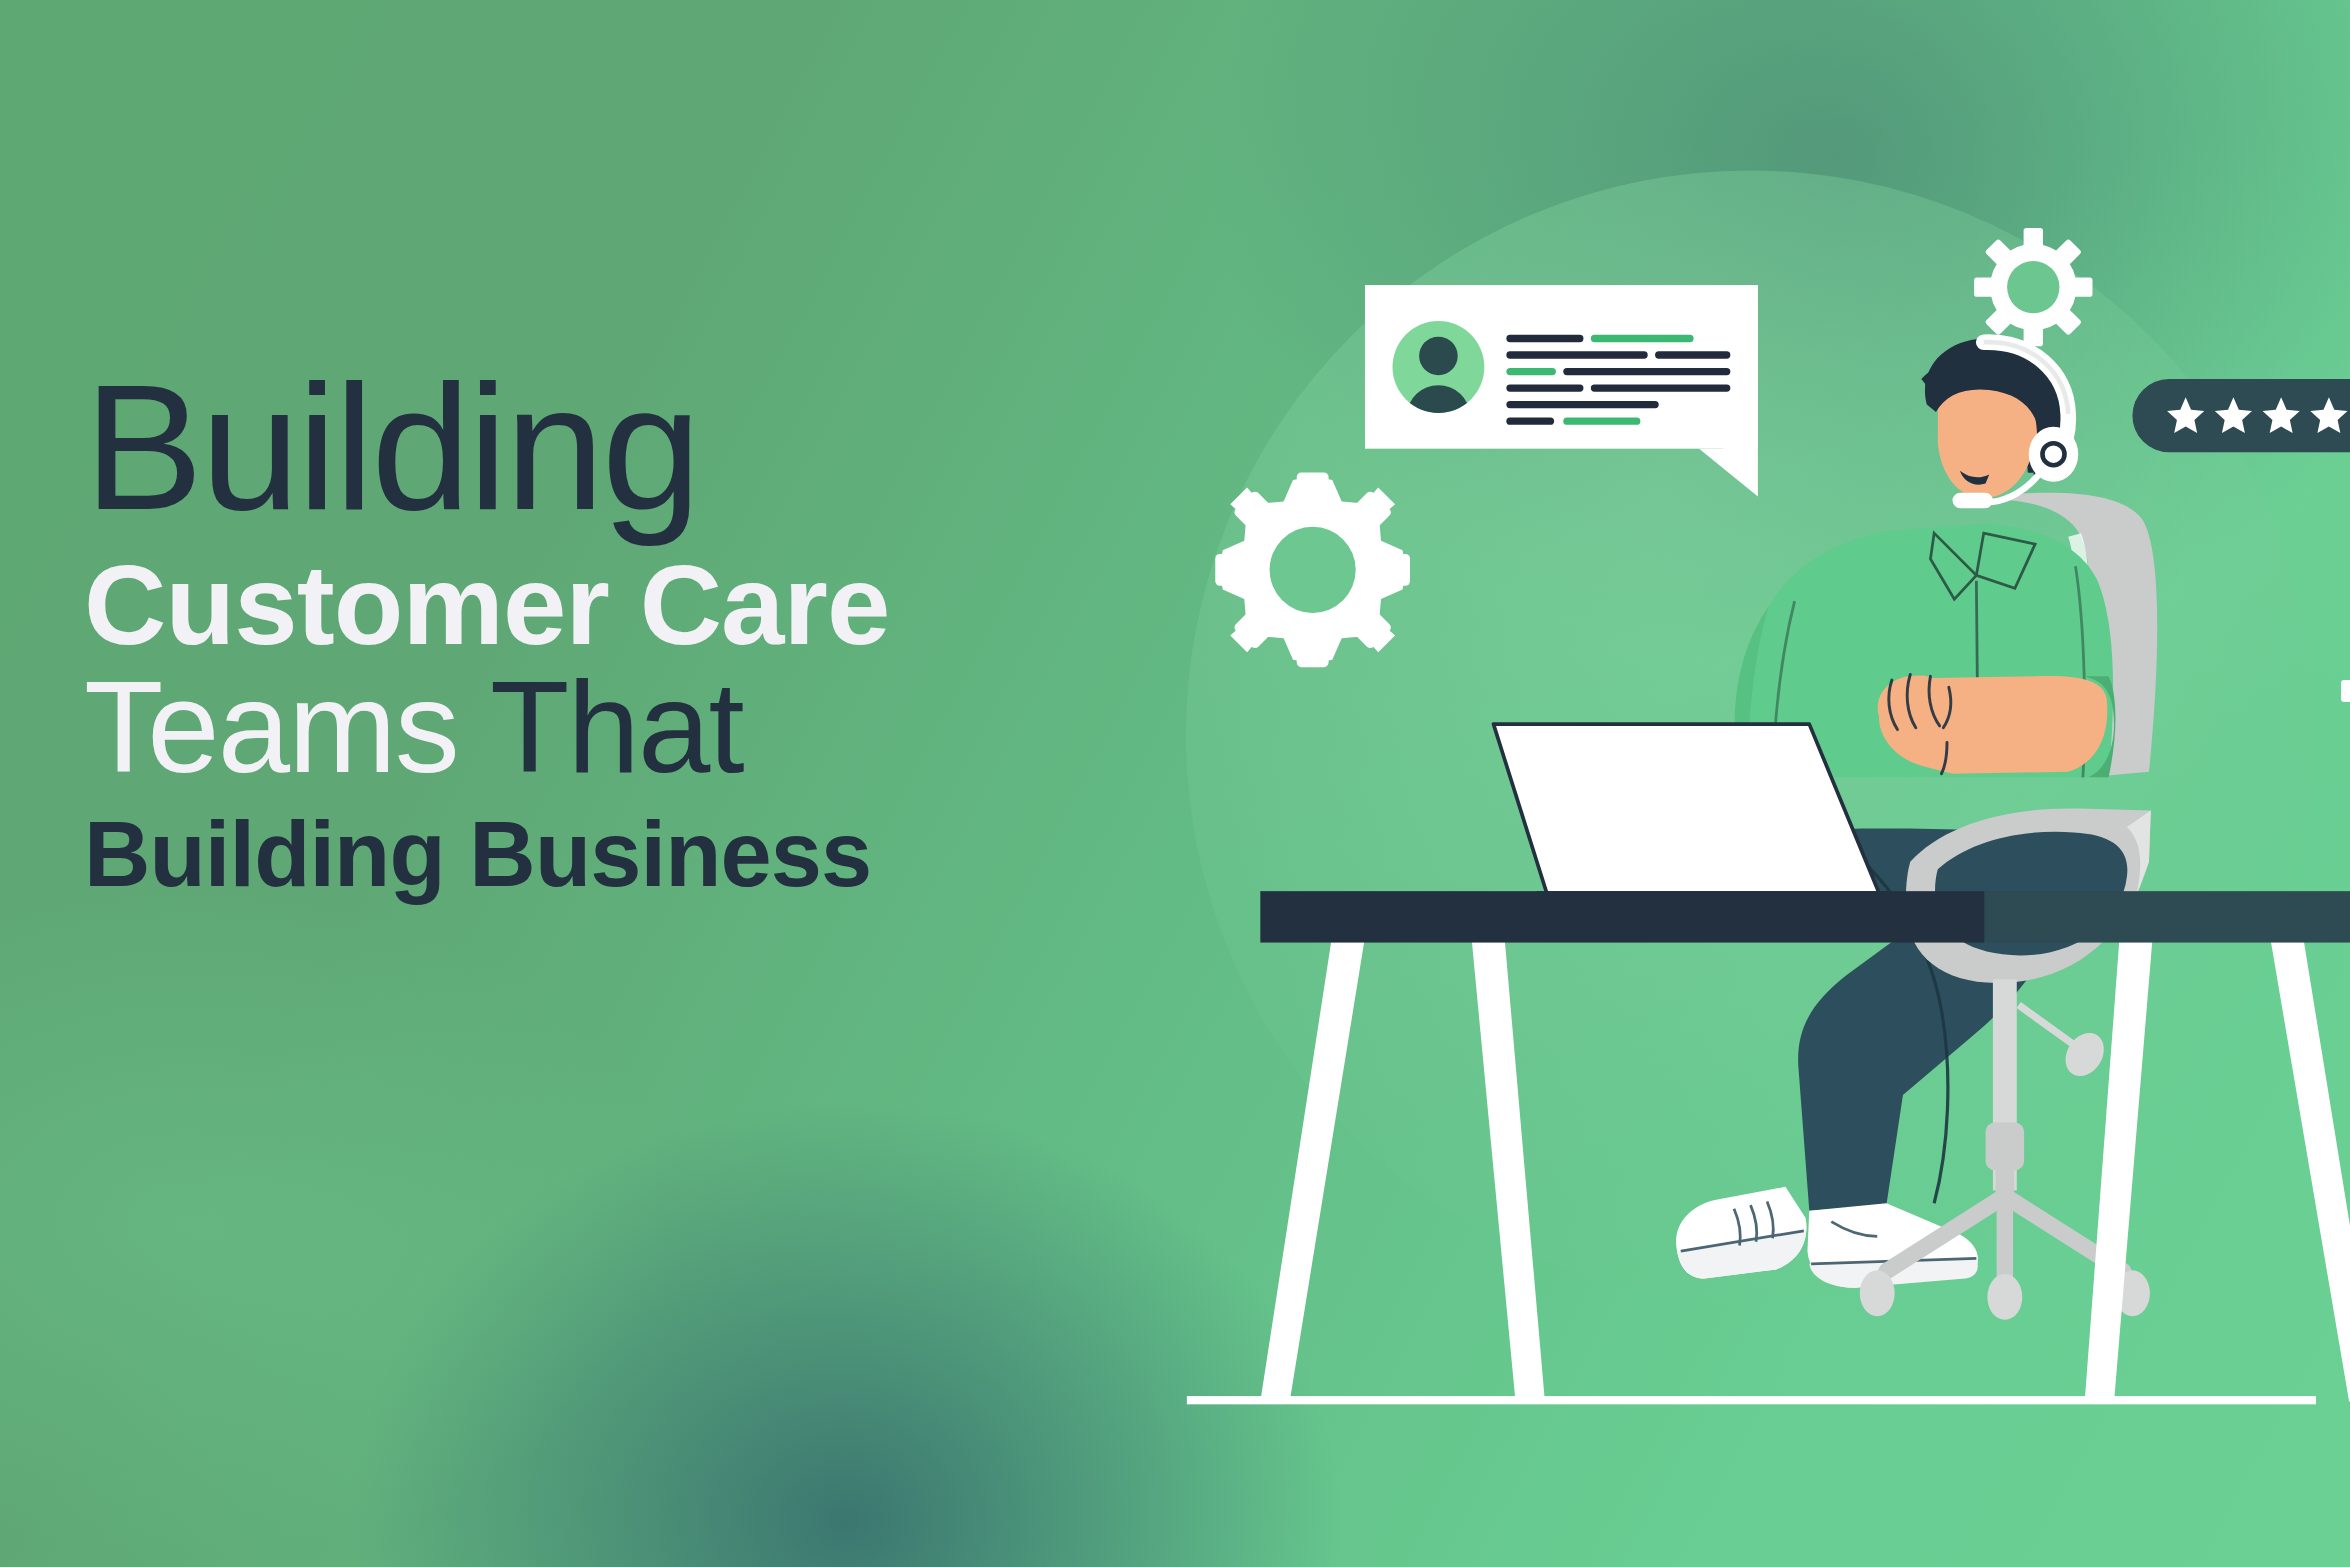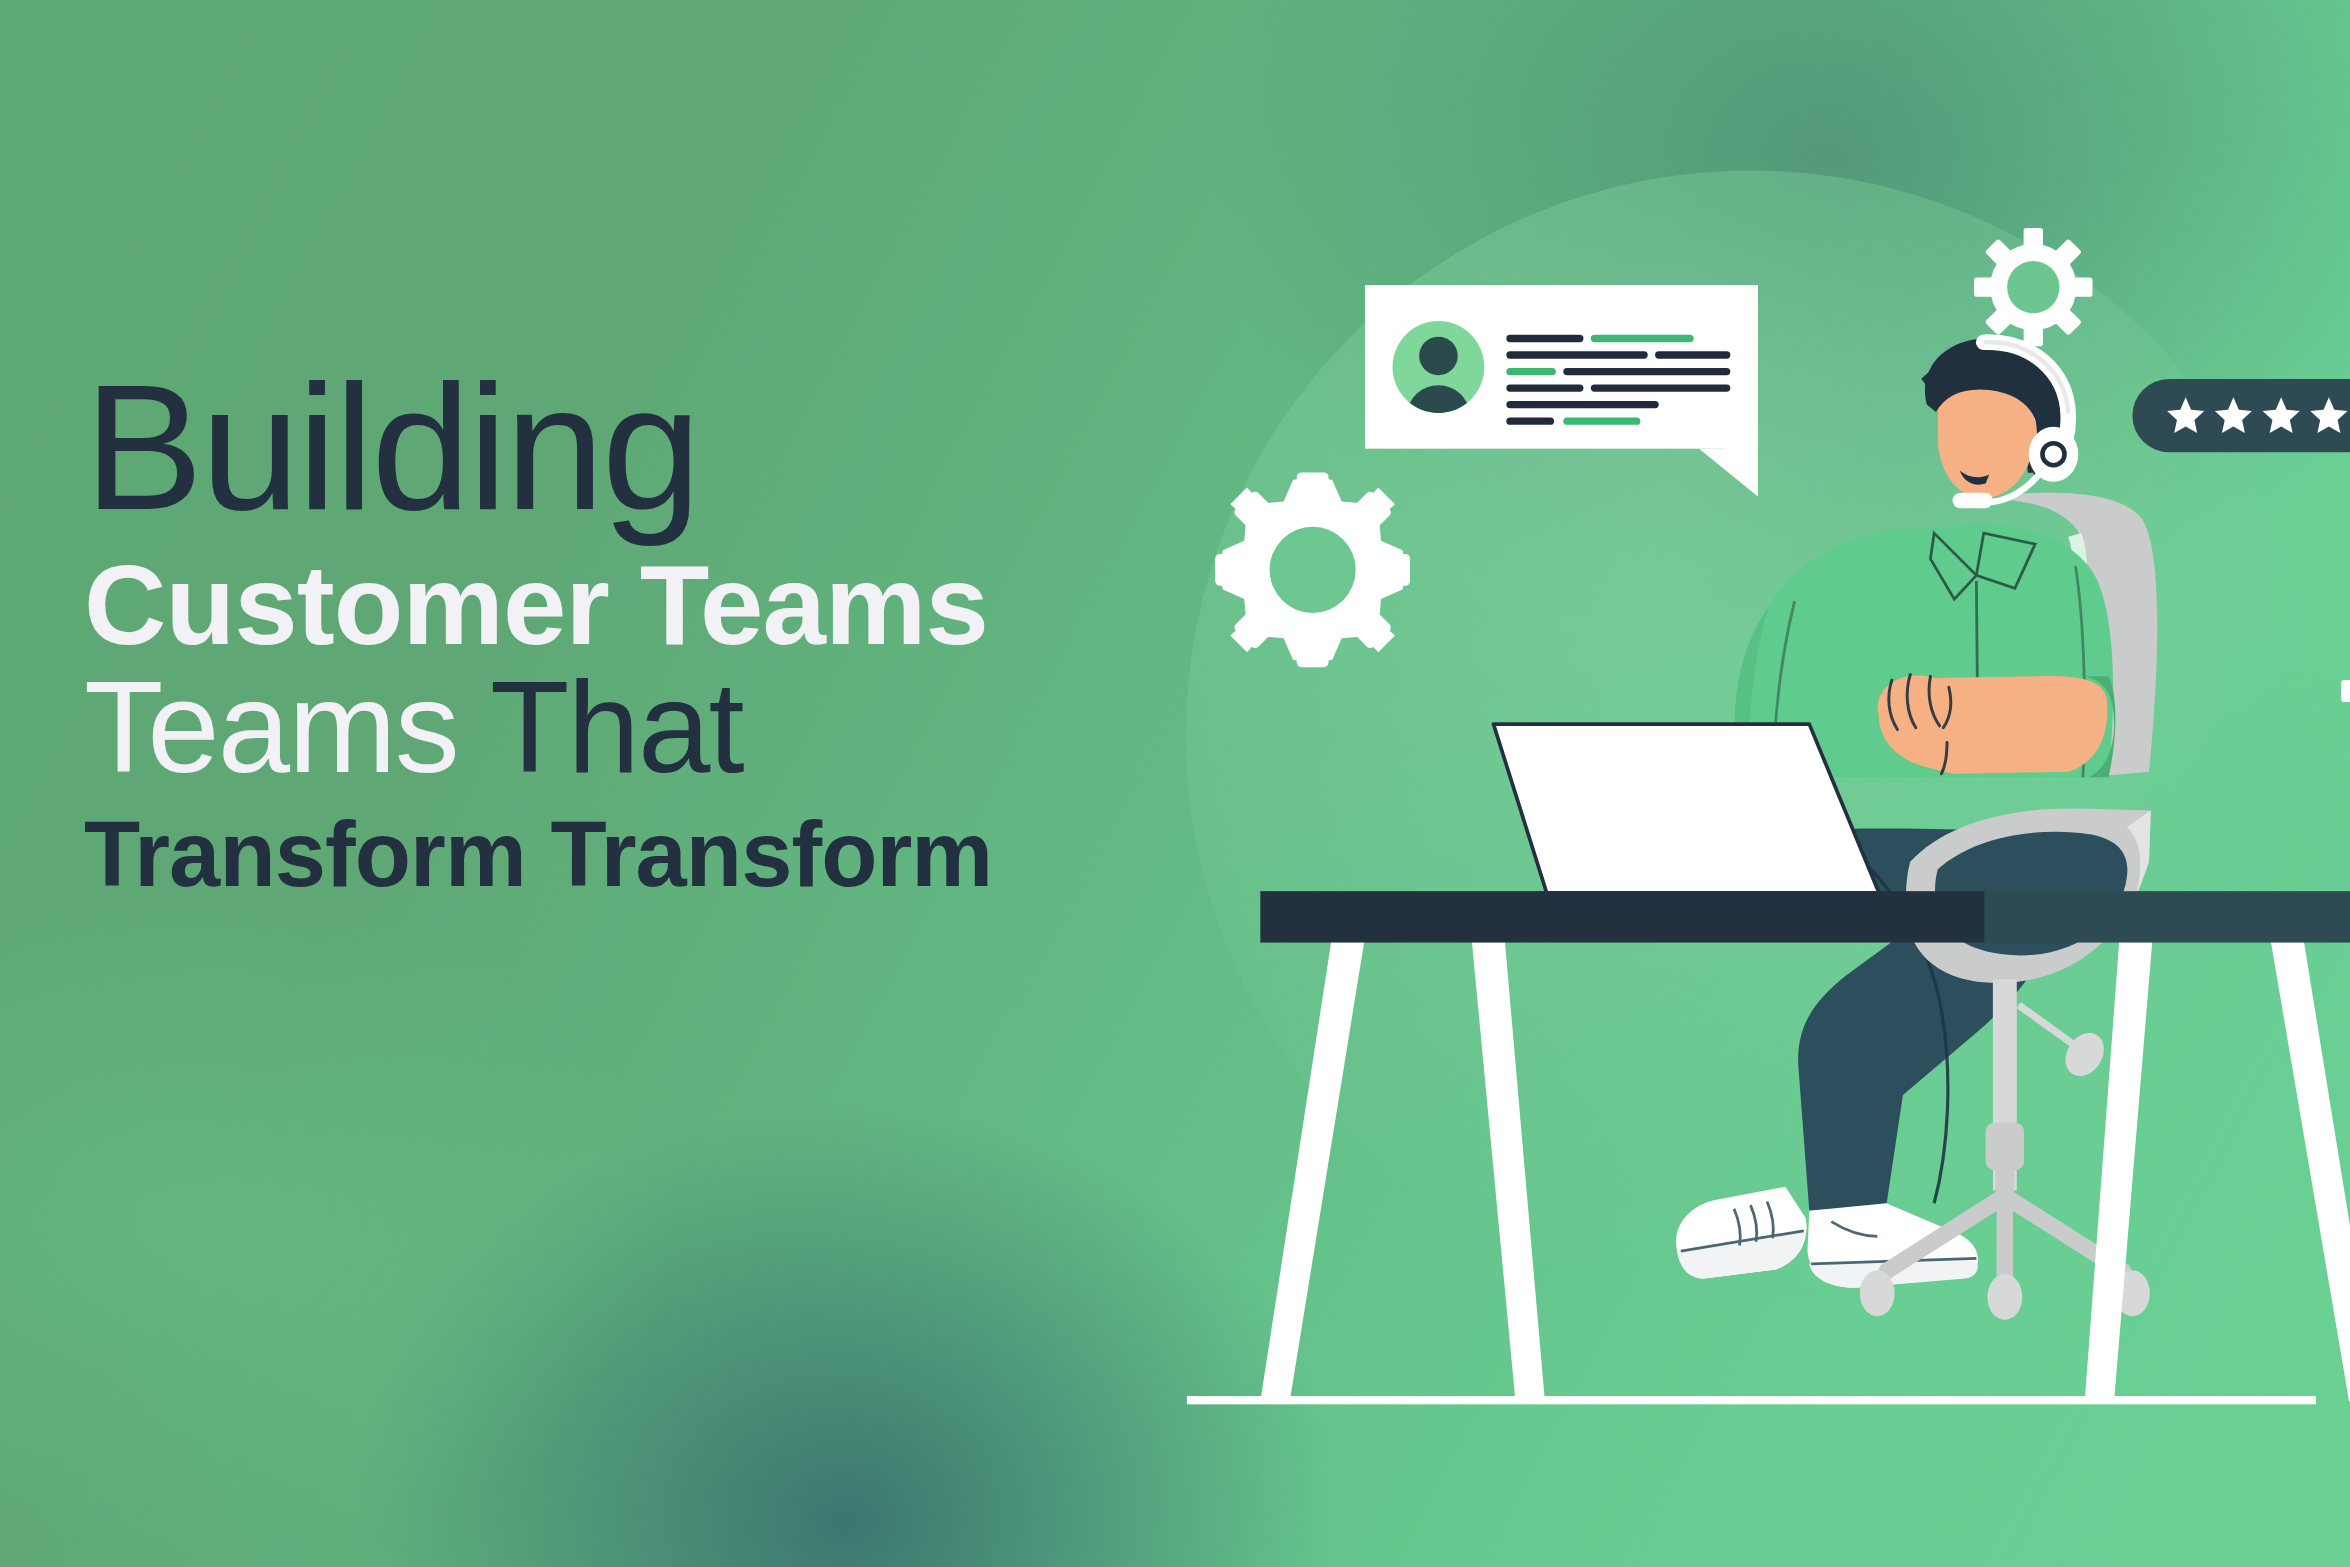--- a/index.html
+++ b/index.html
@@ -47,23 +47,23 @@
 </head>
 <body>
 
 <div id="stage">
 
   <div class="bg-base"></div>
   <div class="bg-sheen"></div>
 
   <div class="headline">
     <span class="hl-line l1">Building</span>
-    <span class="hl-line l2">Customer Teams</span>
+    <span class="hl-line l2">Customer Care</span>
     <span class="hl-line l3"><span class="w-light">Teams</span> <span class="w-dark">That</span></span>
-    <span class="hl-line l4">Transform Transform</span>
+    <span class="hl-line l4">Building Business</span>
   </div>
 
   <div class="illo">
     <svg viewBox="0 0 1305 1420" xmlns="http://www.w3.org/2000/svg">
       <defs>
         <radialGradient id="circGrad" cx="42%" cy="30%" r="72%">
           <stop offset="0%" stop-color="#86D6A3" stop-opacity=".55"></stop>
           <stop offset="60%" stop-color="#7BCE9A" stop-opacity=".34"></stop>
           <stop offset="100%" stop-color="#6FC691" stop-opacity=".06"></stop>
         </radialGradient>

